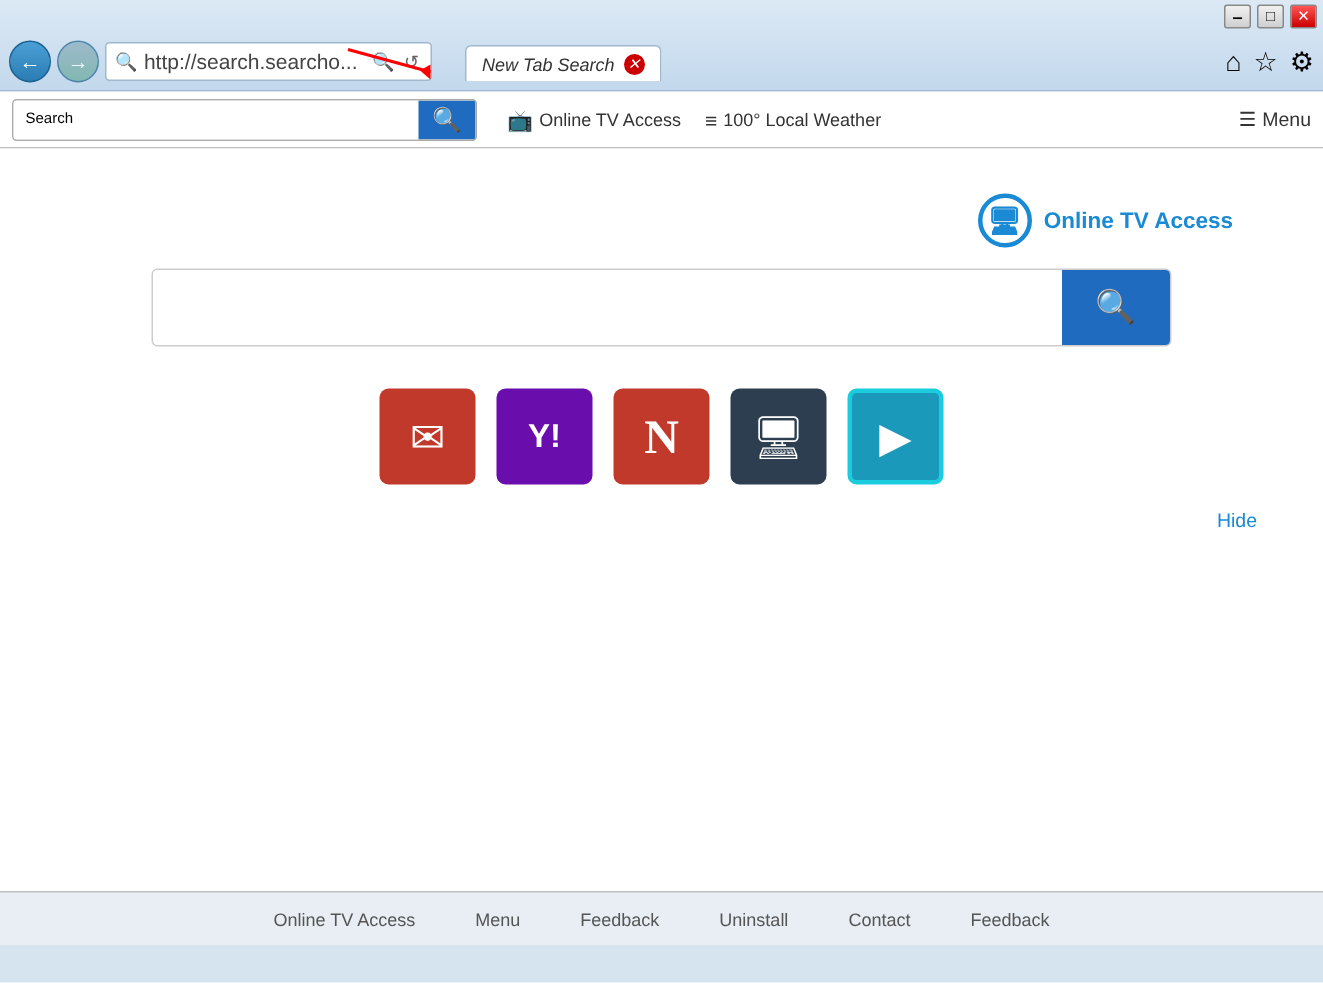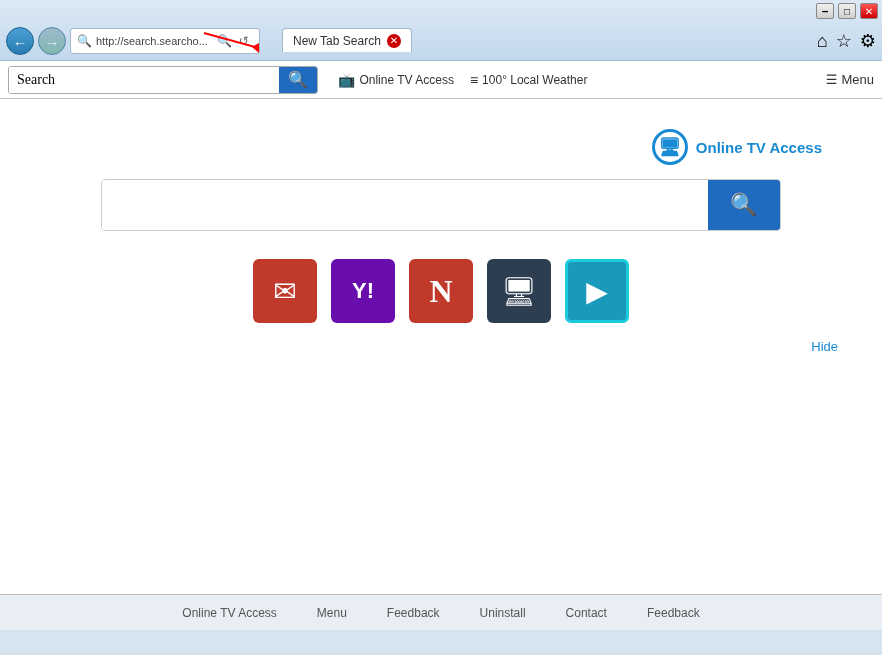--- a/index.html
+++ b/index.html
@@ -55,34 +55,35 @@
       border: 1px solid #a0b8cc;
       border-radius: 3px;
       height: 26px;
       padding: 0 6px;
       flex: 0 0 190px;
       font-size: 12px;
       color: #333;
       gap: 4px;
     }
     .address-bar-icon { color: #555; font-size: 12px; }
-    .address-text { font-size: 11px; color: #444; }
+    .address-text { font-size: 14px; color: #444; }
     .address-actions { display: flex; gap: 2px; margin-left: 4px; }
     .address-action-btn {
       background: none; border: none; cursor: pointer;
       color: #666; font-size: 12px; padding: 0 2px;
     }
 
     
     .tab-bar {
       display: flex;
-      align-items: flex-start;
+      align-items: flex-end;
       padding: 0 6px;
       height: 26px;
       gap: 2px;
+      font-style: italic;
     }
     .tab {
       display: flex;
       align-items: center;
       background: white;
       border: 1px solid #a0b8cc;
       border-bottom: none;
       border-radius: 4px 4px 0 0;
       padding: 2px 10px;
       height: 24px;
@@ -116,24 +117,23 @@
       border: 1px solid #aaa;
       border-radius: 3px;
       height: 28px;
       flex: 0 0 310px;
       overflow: hidden;
     }
     .search-input-toolbar {
       border: none;
       outline: none;
       padding: 0 8px;
-      font-size: 14px;
+      font-size: 10px;
       flex: 1;
       height: 100%;
-      font-family: Liberation Serif, serif;
     }
     .search-btn-toolbar {
       background: #1e6bbf;
       border: none;
       width: 38px;
       height: 100%;
       display: flex; align-items: center; justify-content: center;
       cursor: pointer;
       color: white;
       font-size: 16px;

